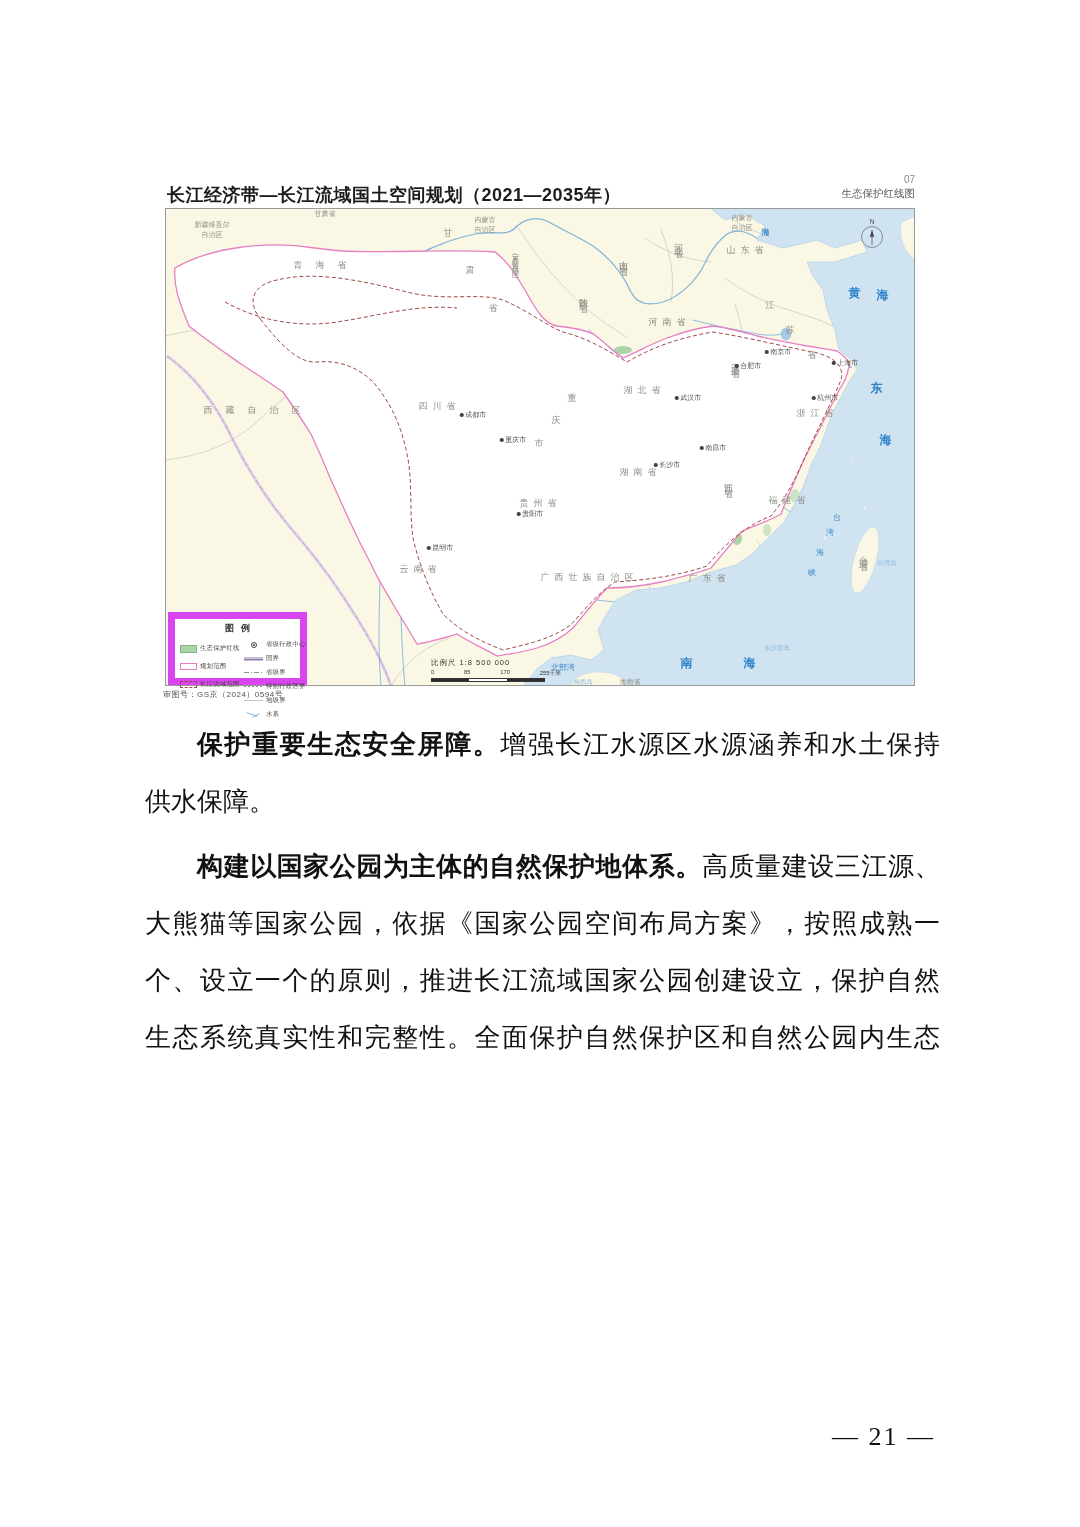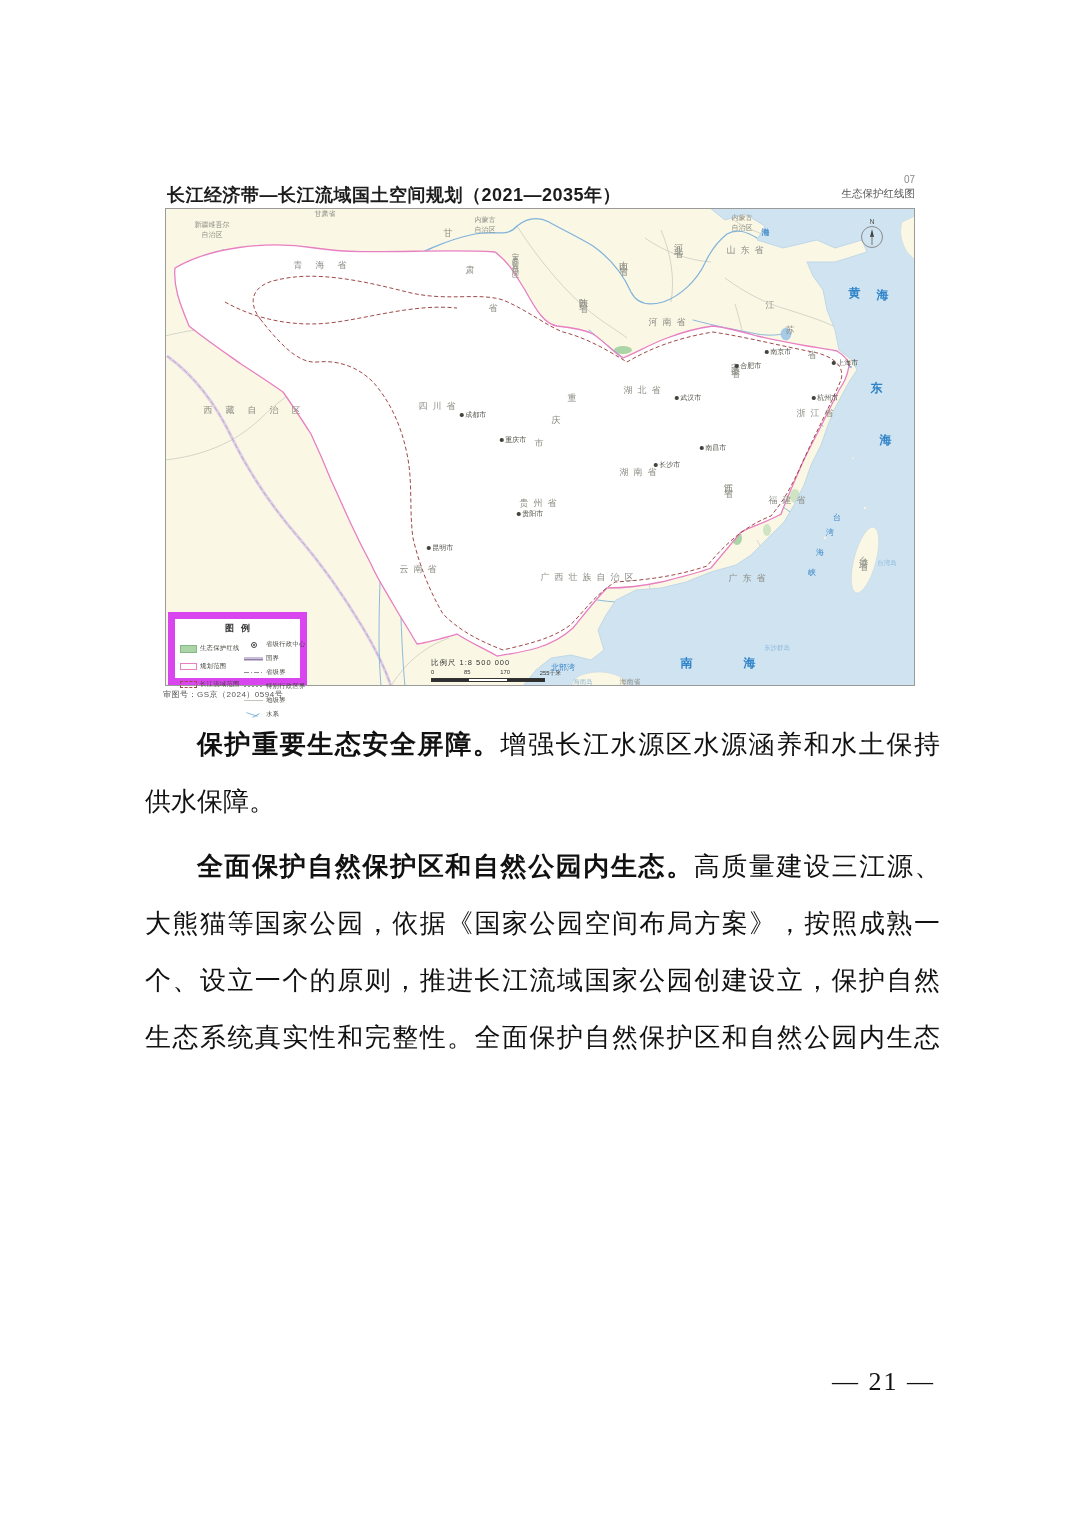--- a/index.html
+++ b/index.html
@@ -68,21 +68,21 @@
   .approval{position:absolute;left:163px;top:689px;font-size:8px;color:#555;letter-spacing:.5px;}
   
   .body-text{position:absolute;left:145px;top:716px;width:795px;
       font-family:"Liberation Serif","DejaVu Serif",serif;color:#111;}
   .line{font-size:26px;height:57px;line-height:57px;text-align:justify;text-align-last:justify;}
   .line.first{text-indent:52px;}
   .line.last{text-align-last:left;}
   .line:empty{display:none;}
   .para.p2{margin-top:8px;}
   .para.p2 .line.first{letter-spacing:-0.5px;}
-  .page-number{position:absolute;right:145px;top:1367px;font-family:"Liberation Serif","DejaVu Serif",serif;
+  .page-number{position:absolute;right:145px;top:1422px;font-family:"Liberation Serif","DejaVu Serif",serif;
       font-size:26px;color:#111;letter-spacing:2px;}
 </style>
 </head>
 <body>
 
 <div class="page">
 
   <div class="fig-title">长江经济带—长江流域国土空间规划（2021—2035年）</div>
   <div class="fig-hdr-right">
     <div class="fig-num">07</div>
@@ -267,21 +267,21 @@
         <div class="prov v" style="left: 563px; top: 272px;">江西省</div>
         <div class="prov sp1" style="left: 473px; top: 264px;">湖南省</div>
         <div class="prov sp1" style="left: 272px; top: 198px;">四川省</div>
         <div class="prov" style="left: 407px; top: 190px;">重</div>
         <div class="prov" style="left: 391px; top: 212px;">庆</div>
         <div class="prov" style="left: 374px; top: 235px;">市</div>
         <div class="prov sp1" style="left: 373px; top: 295px;">贵州省</div>
         <div class="prov sp1" style="left: 253px; top: 361px;">云南省</div>
         <div class="prov sp2" style="left: 87px; top: 202px;">西藏自治区</div>
         <div class="prov sp1" style="left: 422px; top: 369px;">广西壮族自治区</div>
-        <div class="prov sp1" style="left: 542px; top: 370px; margin-left: 40px;">广东省</div>
+        <div class="prov sp1" style="left: 542px; top: 370px;">广东省</div>
         <div class="prov sp1" style="left: 622px; top: 292px;">福建省</div>
         <div class="prov v" style="left: 698px; top: 345px;">台湾省</div>
         <div class="prov xs" style="left: 465px; top: 474px;">海南省</div>
       </div>
     <div class="map-labels">
 
     <div class="city" style="left: 308px; top: 207px;">
           <span class="dot"></span>
           <span>成都市</span>
         </div>
@@ -412,21 +412,21 @@
   </div>
 
   <div class="approval">审图号：GS京（2024）0594号</div>
 
   <div class="body-text">
     <div class="para p1">
       <div class="line first"><strong>保护重要生态安全屏障。</strong><span>增强长江水源区水源涵养和水土保持</span></div>
       <div class="line last">供水保障。</div>
     </div>
     <div class="para p2">
-      <div class="line first"><strong>全面保护自然保护区和自然公园内生态。</strong><span>高质量建设三江源、</span></div>
+      <div class="line first"><strong>构建以国家公园为主体的自然保护地体系。</strong><span>高质量建设三江源、</span></div>
       <div>
 
       <div class="line">大熊猫等国家公园，依据《国家公园空间布局方案》，按照成熟一</div>
           <div class="line">个、设立一个的原则，推进长江流域国家公园创建设立，保护自然</div>
           <div class="line">生态系统真实性和完整性。全面保护自然保护区和自然公园内生态</div>
         </div>
 
     </div>
   </div>
 

